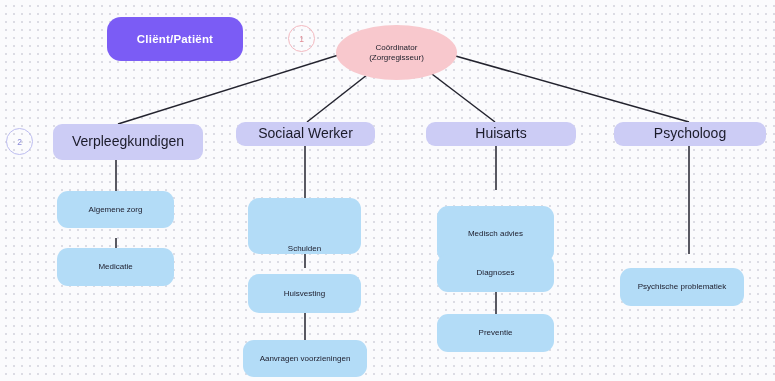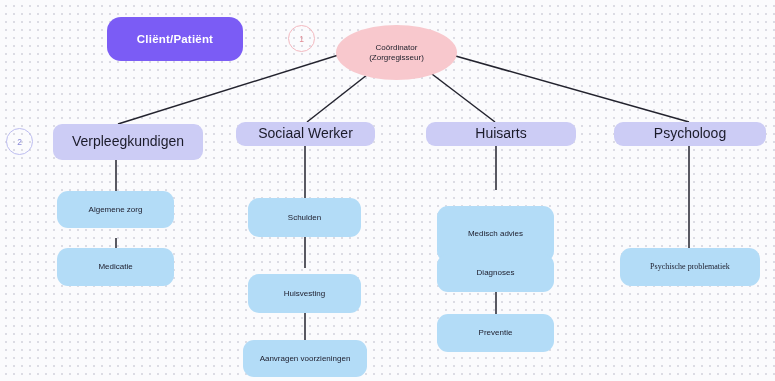--- a/index.html
+++ b/index.html
@@ -121,39 +121,39 @@
       </div>
       <div class="node node-role" style="left: 614px; top: 122px; width: 152px; height: 24px;">
         <span>Psycholoog</span>
       </div>
       <div class="node node-task" style="left: 57px; top: 191px; width: 117px; height: 37px;">
         <span>Algemene zorg</span>
       </div>
       <div class="node node-task" style="left: 57px; top: 248px; width: 117px; height: 38px;">
         <span>Medicatie</span>
       </div>
-      <div class="node node-task" style="left: 248px; top: 198px; width: 113px; height: 39px;">
+      <div class="node node-task" style="left: 248px; top: 198px; width: 113px; height: 56px; align-items: flex-end;">
         <span>Schulden</span>
       </div>
       <div class="node node-task" style="left: 248px; top: 268px; width: 113px; height: 39px; margin-top: 6px;">
         <span>Huisvesting</span>
       </div>
       <div class="node node-task" style="left: 243px; top: 340px; width: 124px; height: 37px;">
         <span>Aanvragen voorzieningen</span>
       </div>
       <div class="node node-task" style="left: 437px; top: 190px; width: 117px; height: 56px; margin-top: 16px;">
         <span>Medisch advies</span>
       </div>
       <div class="node node-task" style="left: 437px; top: 254px; width: 117px; height: 38px;">
         <span>Diagnoses</span>
       </div>
       <div class="node node-task" style="left: 437px; top: 314px; width: 117px; height: 38px;">
         <span>Preventie</span>
       </div>
-      <div class="node node-task" style="left: 620px; top: 248px; width: 140px; height: 38px; font-family: Liberation Serif, serif;">
+      <div class="node node-task" style="left: 620px; top: 268px; width: 124px; height: 38px;">
         <span>Psychische problematiek</span>
       </div>
       <div class="badge badge-1" style="left: 288px; top: 25px; width: 27px; height: 27px;">
         <span>1</span>
       </div>
       <div class="badge badge-2" style="left: 6px; top: 128px; width: 27px; height: 27px;">
         <span>2</span>
       </div>
     </div>
 </div>

